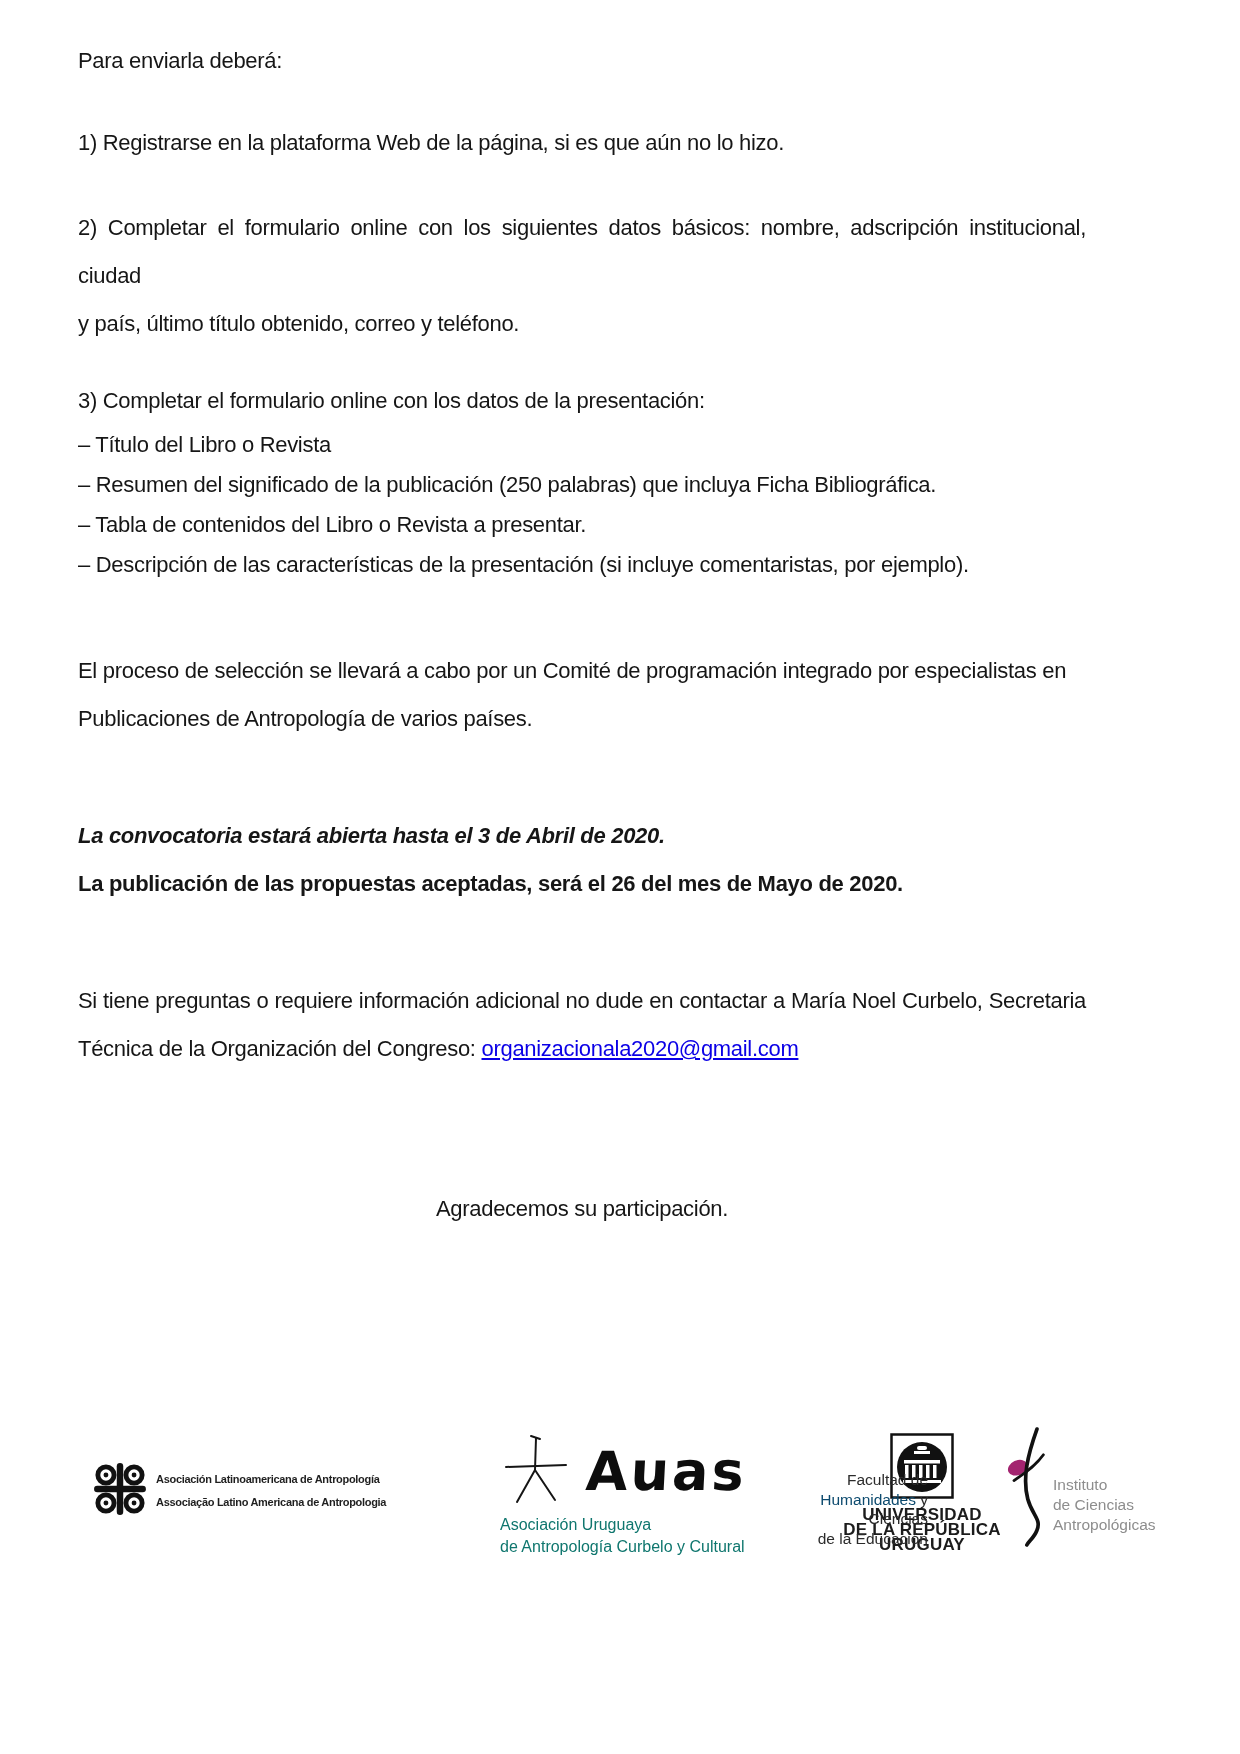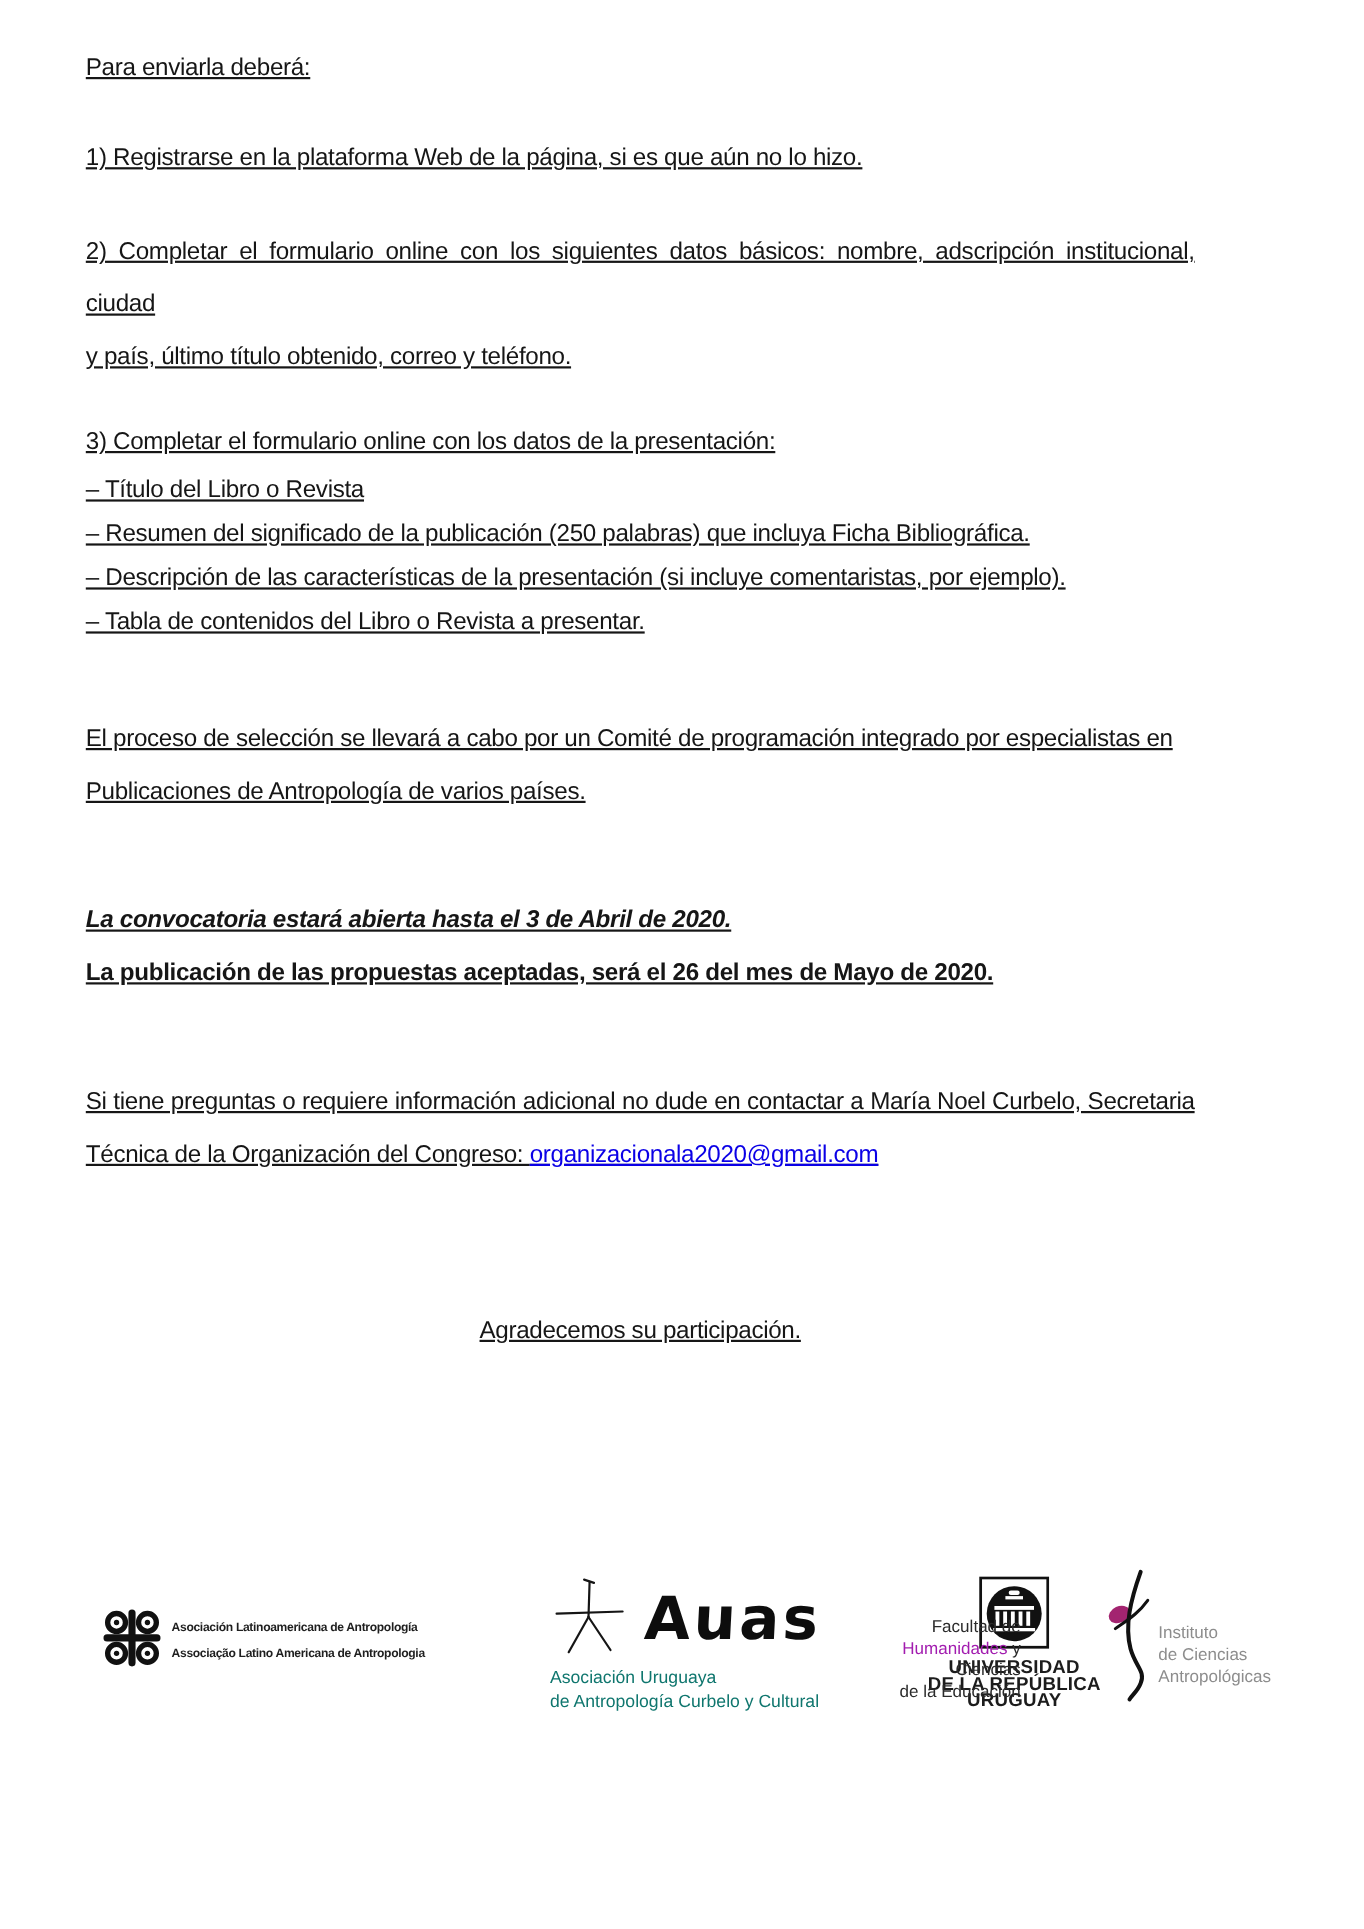--- a/index.html
+++ b/index.html
@@ -5,21 +5,20 @@
   html,body { margin:0; padding:0; background:#ffffff; }
   .page {
     position:relative;
     width:1160px; height:1754px;
     background:#ffffff;
     box-sizing:border-box;
     padding:37px 74px 0 78px;
     font-family:"Liberation Sans", sans-serif;
     color:#161616;
     overflow:hidden;
-    text-decoration:underline;
   }
   .body-text { font-size:22px; line-height:48px; letter-spacing:-0.3px; }
   .line { white-space:nowrap; }
   .jline { white-space:normal; text-align:justify; text-align-last:justify; }
   .p { margin:0; }
   .sp-step1 { margin-top:34px; }
   .sp-step2 { margin-top:37px; }
   .sp-step3 { margin-top:29px; }
   .list { line-height:40px; }
   .sp-selection { margin-top:62px; }
@@ -35,21 +34,21 @@
   .footer { position:relative; margin-top:197px; height:220px; }
   .ala { position:absolute; left:14px; top:32px; display:flex; align-items:center; }
   .ala-text { margin-left:8px; font-weight:700; font-size:11px; line-height:23px; letter-spacing:-0.3px; color:#1f1f1f; }
   .auas { position:absolute; left:422px; top:0; width:330px; }
   .auas-top { display:flex; align-items:flex-start; }
   .auas-word { margin-left:14px; margin-top:10px; font-size:54px; font-weight:800; letter-spacing:3px; color:#0d0d0d; transform:skewX(-3deg); font-family:"DejaVu Sans", sans-serif; }
   .auas-sub { margin-top:2px; text-align:left; padding-right:16px; font-size:16px; line-height:22px; color:#0f766e; }
   .udelar { position:absolute; left:764px; top:3px; width:160px; text-align:center; }
   .udelar-cap { margin-top:4px; font-size:17px; font-weight:700; line-height:15px; letter-spacing:0.2px; color:#1c1c1c; }
   .fhce { position:absolute; right:158px; top:40px; text-align:right; font-size:15.5px; line-height:19.5px; color:#2b2b2b; }
-  .fhce .accent { color:#a21caf; }
+  .fhce .accent { color:#0c4a6e; }
   .dancer { position:absolute; left:924px; top:-8px; }
   .ica { position:absolute; left:975px; top:45px; font-size:15.5px; line-height:20px; color:#8d8d8d; }
 </style>
 </head>
 <body>
 
 <div class="page">
 
   <div class="body-text">
 
@@ -60,22 +59,22 @@
     <div class="p sp-step2">
       <div class="jline">2) Completar el formulario online con los siguientes datos básicos: nombre, adscripción institucional, ciudad</div>
       <div class="line">y país, último título obtenido, correo y teléfono.</div>
     </div>
 
     <p class="p line sp-step3">3) Completar el formulario online con los datos de la presentación:</p>
 
     <div class="p list">
       <div class="line">– Título del Libro o Revista</div>
       <div class="line">– Resumen del significado de la publicación (250 palabras) que incluya Ficha Bibliográfica.</div>
+      <div class="line">– Tabla de contenidos del Libro o Revista a presentar.</div>
       <div class="line">– Descripción de las características de la presentación (si incluye comentaristas, por ejemplo).</div>
-      <div class="line">– Tabla de contenidos del Libro o Revista a presentar.</div>
     </div>
 
     <div class="p">
     </div>
 
     <div class="p sp-selection">
       <div class="line">El proceso de selección se llevará a cabo por un Comité de programación integrado por especialistas en</div>
       <div class="line">Publicaciones de Antropología de varios países.</div>
     </div>
 

